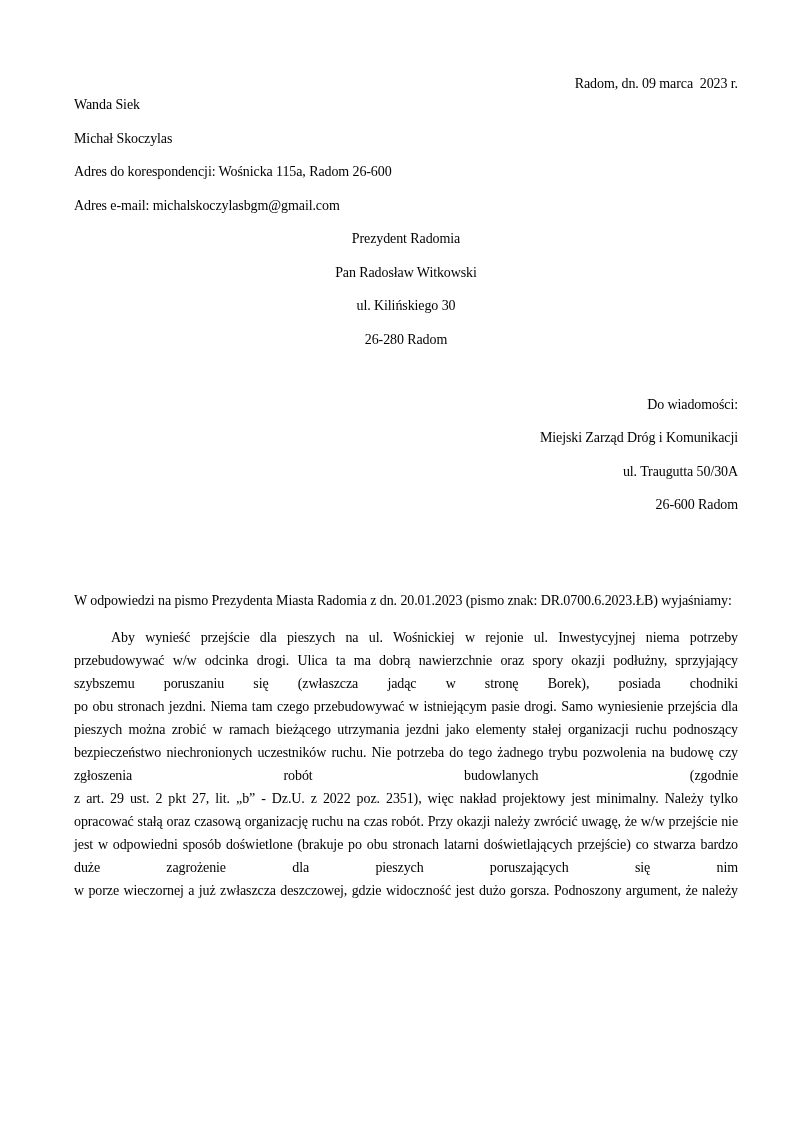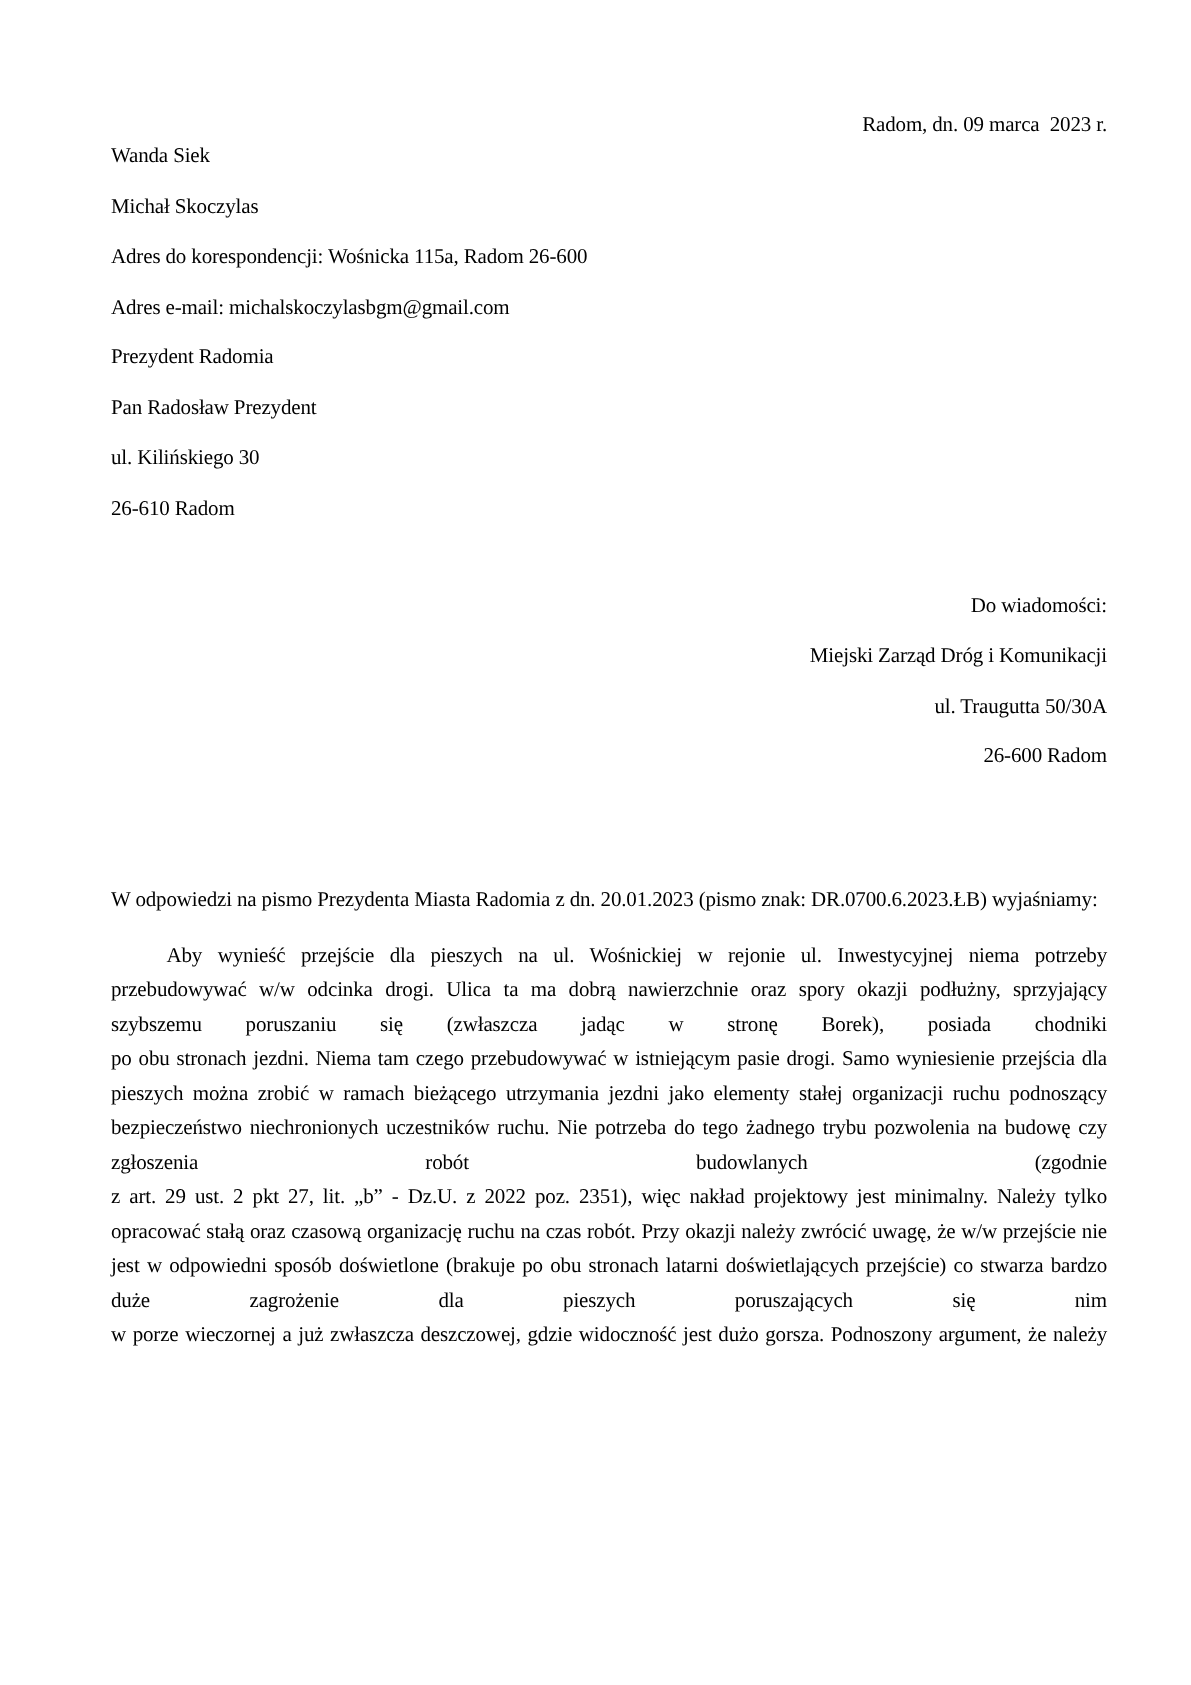--- a/index.html
+++ b/index.html
@@ -27,21 +27,21 @@
     white-space: pre-wrap;
   }
   .sender-block {
   }
   .hline {
     margin: 0 0 12.5px 0;
     line-height: 21px;
   }
   .recipient-block {
     margin-top: 8px;
-    text-align: left;
+    text-align: center;
   }
   .cc-block {
     margin-top: 44px;
     text-align: right;
   }
   .intro-paragraph {
     margin-top: 74px;
     line-height: 23px;
     text-align: justify;
   }
@@ -69,23 +69,23 @@
 
   <div class="sender-block">
     <p class="hline">Wanda Siek</p>
     <p class="hline">Michał Skoczylas</p>
     <p class="hline">Adres do korespondencji: Wośnicka 115a, Radom 26-600</p>
     <p class="hline">Adres e-mail: michalskoczylasbgm@gmail.com</p>
   </div>
 
   <div class="recipient-block">
     <p class="hline">Prezydent Radomia</p>
-    <p class="hline">Pan Radosław Prezydent</p>
+    <p class="hline">Pan Radosław Witkowski</p>
     <p class="hline">ul. Kilińskiego 30</p>
-    <p class="hline">26-610 Radom</p>
+    <p class="hline">26-280 Radom</p>
   </div>
 
   <div class="cc-block">
     <p class="hline">Do wiadomości:</p>
     <p class="hline">Miejski Zarząd Dróg i Komunikacji</p>
     <p class="hline">ul. Traugutta 50/30A</p>
     <p class="hline">26-600 Radom</p>
   </div>
 
   <p class="intro-paragraph">W odpowiedzi na pismo Prezydenta Miasta Radomia z dn. 20.01.2023 (pismo znak: DR.0700.6.2023.ŁB) wyjaśniamy:</p>

